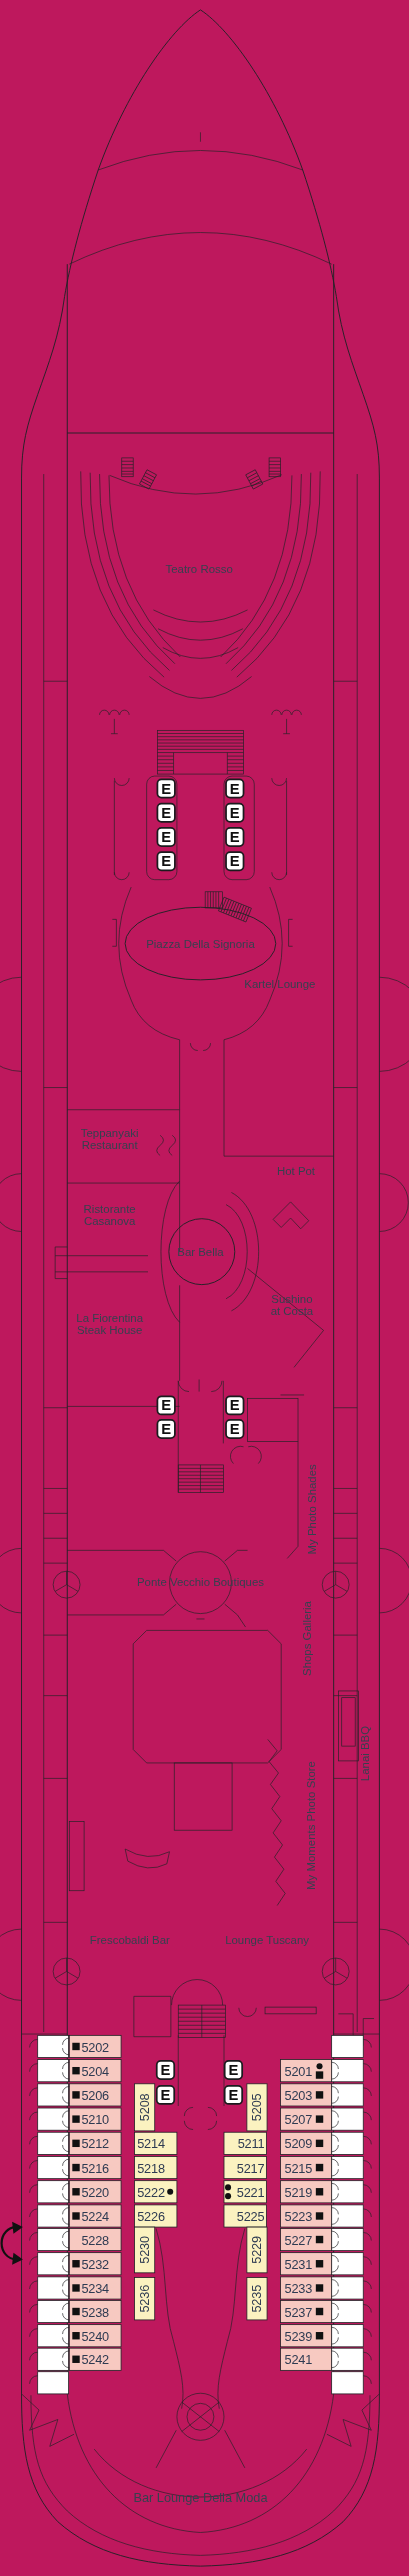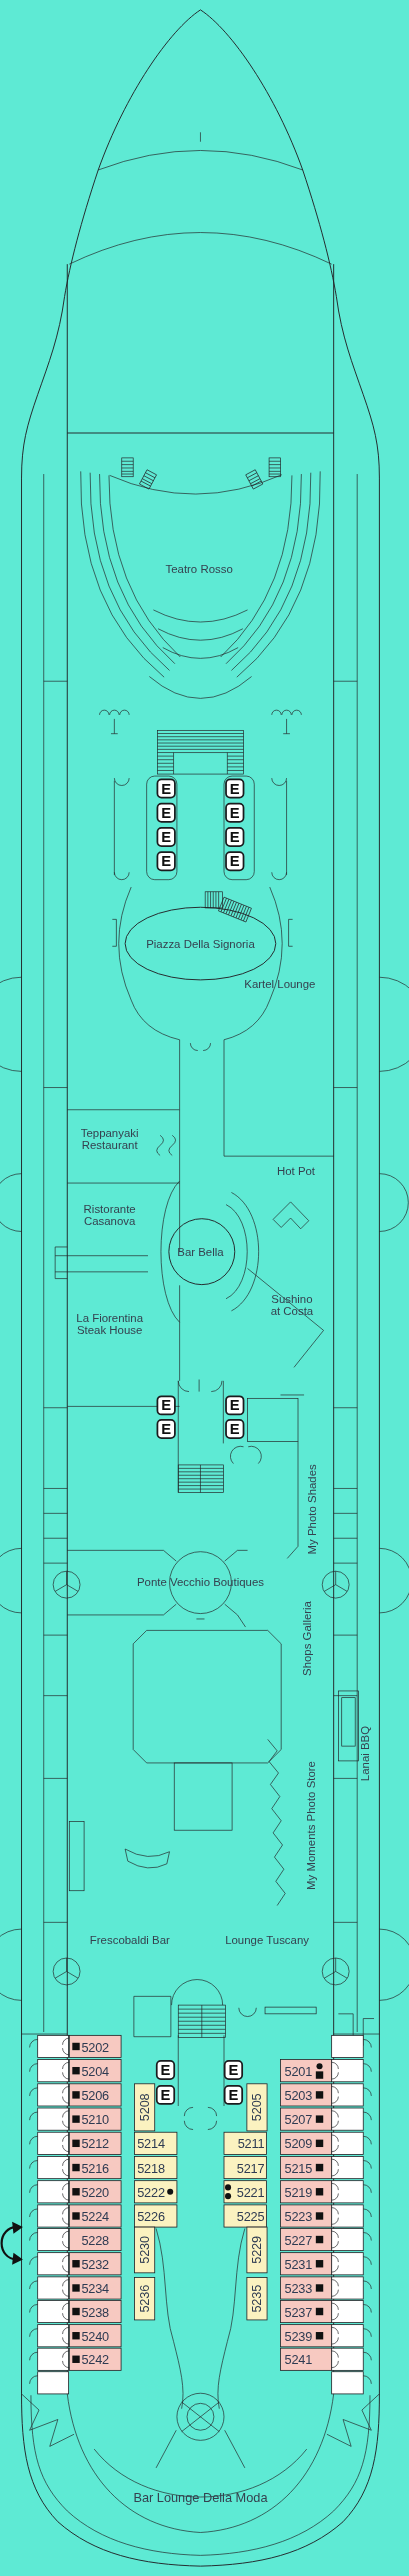--- a/index.html
+++ b/index.html
@@ -1,16 +1,16 @@
 <!DOCTYPE html>
 <html style="font-size:10.8px"><head>
 <meta charset="utf-8">
 <style>
   html,body{margin:0;padding:0;background:#ffffff;}
-  .stage{position:relative;width:409px;height:2576px;background:#5eead4;overflow:hidden;
+  .stage{position:relative;width:409px;height:2576px;background:#be185d;overflow:hidden;
          font-family:"Liberation Sans",sans-serif;}
   svg{position:absolute;left:0;top:0;}
   .wall{fill:none;stroke:#222226;stroke-width:1.4;}
   .thin{fill:none;stroke:#222226;stroke-width:1;}
   .venue{font-family:"Liberation Sans",sans-serif;font-size:17px;fill:#35414f;}
   .big{font-size:19px;}
   .num{font-family:"Liberation Sans",sans-serif;font-size:19px;fill:#2e3b52;letter-spacing:-0.3px;}
   .cellw{fill:#ffffff;stroke:#222226;stroke-width:1.2;}
   .cellp{fill:#f7c9c1;stroke:#222226;stroke-width:1.2;}
   .celly{fill:#fbf2c0;stroke:#222226;stroke-width:1.2;}

